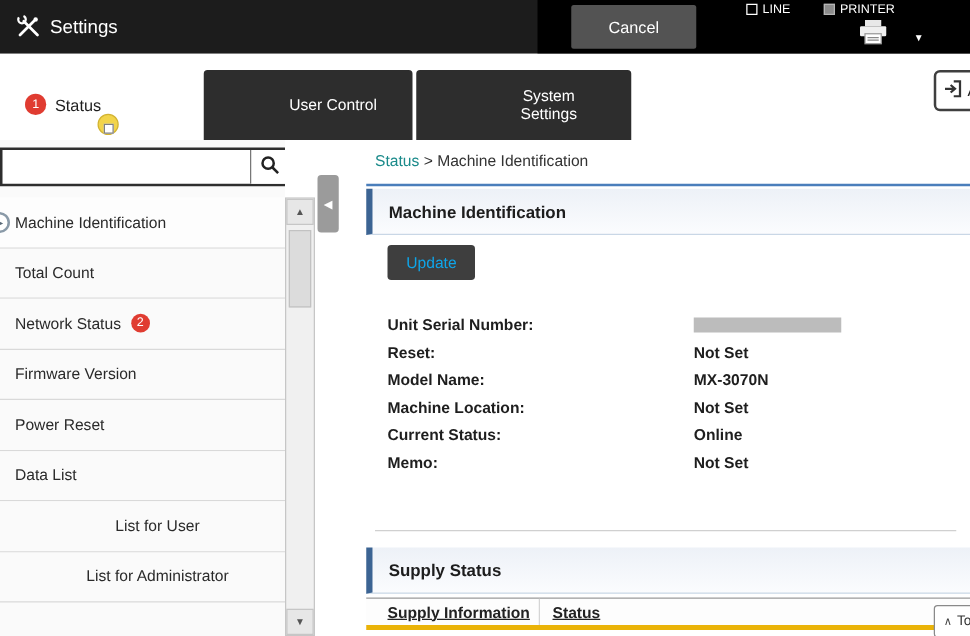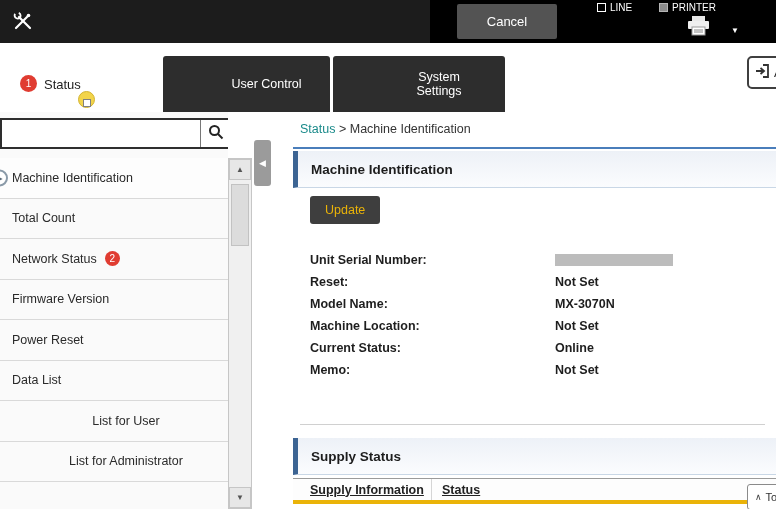--- a/index.html
+++ b/index.html
@@ -73,21 +73,21 @@
   .content { position:absolute; left:285px; top:112px; width:491px; height:397px; background:#fff; }
   .breadcrumb { position:absolute; left:15px; top:10px; font-size:12.5px; color:#333; }
   .crumb-link { color:#1a8a8a; cursor:pointer; }
   .rule { position:absolute; left:8px; top:35px; width:483px; height:2px; background:#4a7ebb; }
   .section-hdr { position:absolute; left:8px; width:483px; height:37px;
     background:linear-gradient(180deg,#edf1f7,#fbfcfe); border-left:5px solid #3c6493;
     border-bottom:1px solid #c9d7e6; display:flex; align-items:center; padding-left:13px;
     font-size:13.5px; font-weight:bold; color:#1d1d1d; }
   #hdr-machine { top:39px; }
   #hdr-supply  { top:326px; }
-  .update-btn { position:absolute; left:25px; top:84px; height:28px; background:#3e3e3e; color:#eab308;
+  .update-btn { position:absolute; left:25px; top:84px; height:28px; background:#3e3e3e; color:#0ea5e9;
     border:none; border-radius:3px; font-size:12.5px; padding:0 15px; font-family:inherit; cursor:pointer; }
   .fields { position:absolute; left:25px; top:137px; font-size:12.5px; color:#1e1e1e;font-weight:bold; }
   .field-row { height:22px; display:flex; align-items:center; }
   .field-label { width:245px; }
   .redacted { width:118px; height:12px; background:#bcbcbc; }
   .divider { position:absolute; left:15px; top:312px; width:465px; height:1px; background:#d0d0d0; }
   .table-hdr { position:absolute; left:8px; top:366px; width:483px; height:26px;
     border-top:1px solid #9b9b9b; border-bottom:4px solid #eab308; display:flex;
     font-weight:bold; font-size:12.5px; align-items:stretch; background:#fdfdfd;text-decoration:underline; }
   .th-cell { display:flex; align-items:center; }
@@ -106,20 +106,21 @@
   <span class="settings-icon">
     <svg width="20" height="20" viewBox="0 0 20 20">
       <g stroke="#fff" stroke-width="2.2" stroke-linecap="round">
         <line x1="6" y1="6" x2="17" y2="17"></line>
           <line x1="14" y1="6" x2="3" y2="17"></line>
       </g>
       <circle cx="4.6" cy="4.6" r="3" fill="none" stroke="#fff" stroke-width="1.8" stroke-dasharray="11 4"></circle>
       <circle cx="15.5" cy="4.5" r="1.8" fill="#fff"></circle>
     </svg>
   </span>
+  <div class="app-title">Settings</div>
   <button class="cancel-btn">Cancel</button>
   <div class="line-group">
     <span class="checkbox"></span>
     <span>LINE</span>
   </div>
   <div class="printer-group">
     <span class="printer-led"></span>
     <span>PRINTER</span>
   </div>
   <span class="printer-icon">

